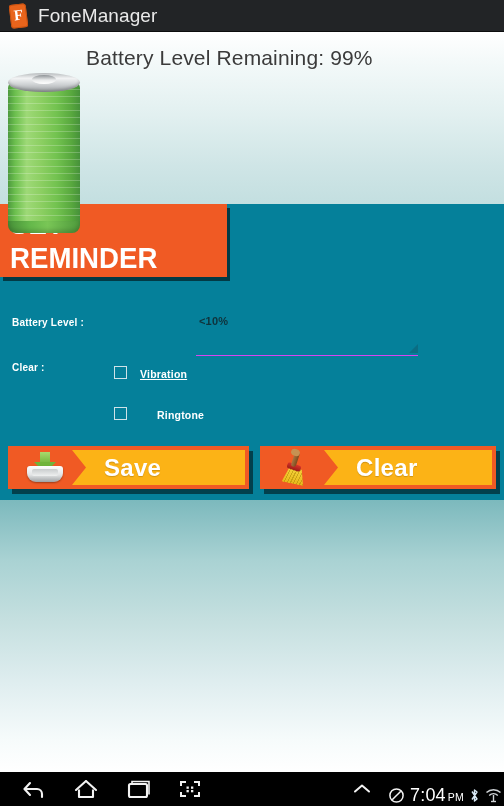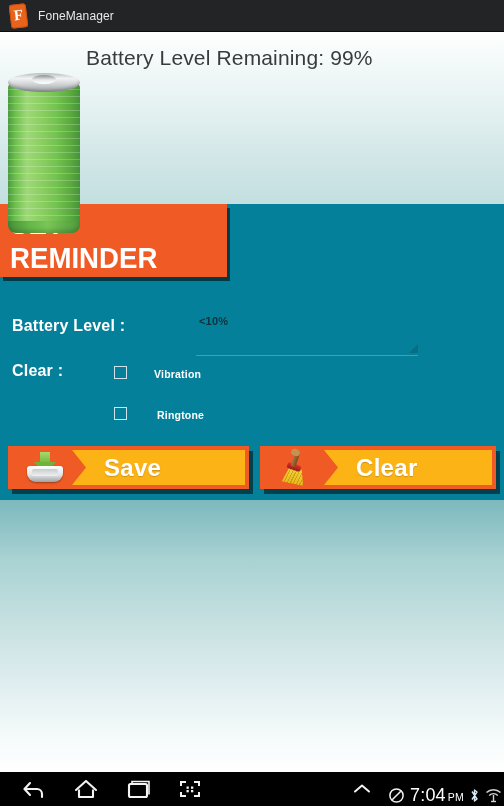--- a/index.html
+++ b/index.html
@@ -21,21 +21,21 @@
   .app-icon .body {
     position:absolute; left:1px; top:0; width:17px; height:24px;
     background:#e8641c; border-radius:3px;
     transform:rotate(-7deg); box-shadow:0 0 0 1px #c6500f inset;
   }
   .app-icon .f {
     position:absolute; left:0; top:0; width:19px; height:24px;
     color:#fff; font-size:15px; font-weight:bold; line-height:22px; text-align:center;
     transform:rotate(-7deg); font-family:"Liberation Serif", serif;
   }
-  .app-title { color:#e9e9e9; font-size:12px; letter-spacing:.1px; }
+  .app-title { color:#e9e9e9; font-size:19px; letter-spacing:.1px; }
 
   
   .top-pane {
     position:absolute; left:0; top:32px; width:504px; height:172px;
     background:linear-gradient(to bottom,#ffffff 0%,#f3f9f9 18%,#e2f0f0 48%,#cfe5e6 78%,#c3dfe0 100%);
   }
   .batt-label {
     position:absolute; left:86px; top:46px; font-size:21px; color:#3b3b3b;
     letter-spacing:.15px; white-space:nowrap;
   }
@@ -86,21 +86,21 @@
     box-shadow:3px 4px 0 rgba(0,0,0,.55);
     display:flex; align-items:center; overflow:hidden;
   }
   .banner-text {
     color:#ffffff; font-size:30px; font-weight:bold; letter-spacing:0px;
     padding-left:11px; transform:scaleX(.92); transform-origin:left center;
     font-family:"Liberation Sans Narrow","Liberation Sans", sans-serif;
   }
 
   .row-label {
-    position:absolute; color:#ffffff; font-size:16px; font-weight:bold;
+    position:absolute; color:#ffffff; font-size:10px; font-weight:bold;
     letter-spacing:.2px; white-space:nowrap;
   }
   .lbl-battery { left:12px; top:317px; }
   .lbl-alert   { left:12px; top:362px; }
 
   .spinner {
     position:absolute; left:196px; top:312px; width:222px; height:44px;
     border-bottom:1px solid #d946ef;
   }
   .spinner-value {
@@ -115,21 +115,21 @@
   .cbox {
     position:absolute; width:13px; height:13px;
     border:1.5px solid #cfe3e8; background:transparent;
   }
   .cb-vib  { left:114px; top:366px; }
   .cb-ring { left:114px; top:407px; }
   .cb-label {
     position:absolute; color:#ffffff; font-size:10.5px; font-weight:bold;
     letter-spacing:.2px; white-space:nowrap;
   }
-  .lb-vib  { left:154px; top:368px; }
+  .lb-vib  { left:140px; top:368px;text-decoration:underline; }
   .lb-ring { left:157px; top:409px; }
 
   
   .abtn {
     position:absolute; top:446px; height:43px; background:#f05a24;
     box-shadow:4px 5px 0 rgba(0,0,0,.5); overflow:hidden;
   }
   .abtn.save  { left:8px;   width:241px; }
   .abtn.clear { left:260px; width:236px; }
   .abtn .chev {

